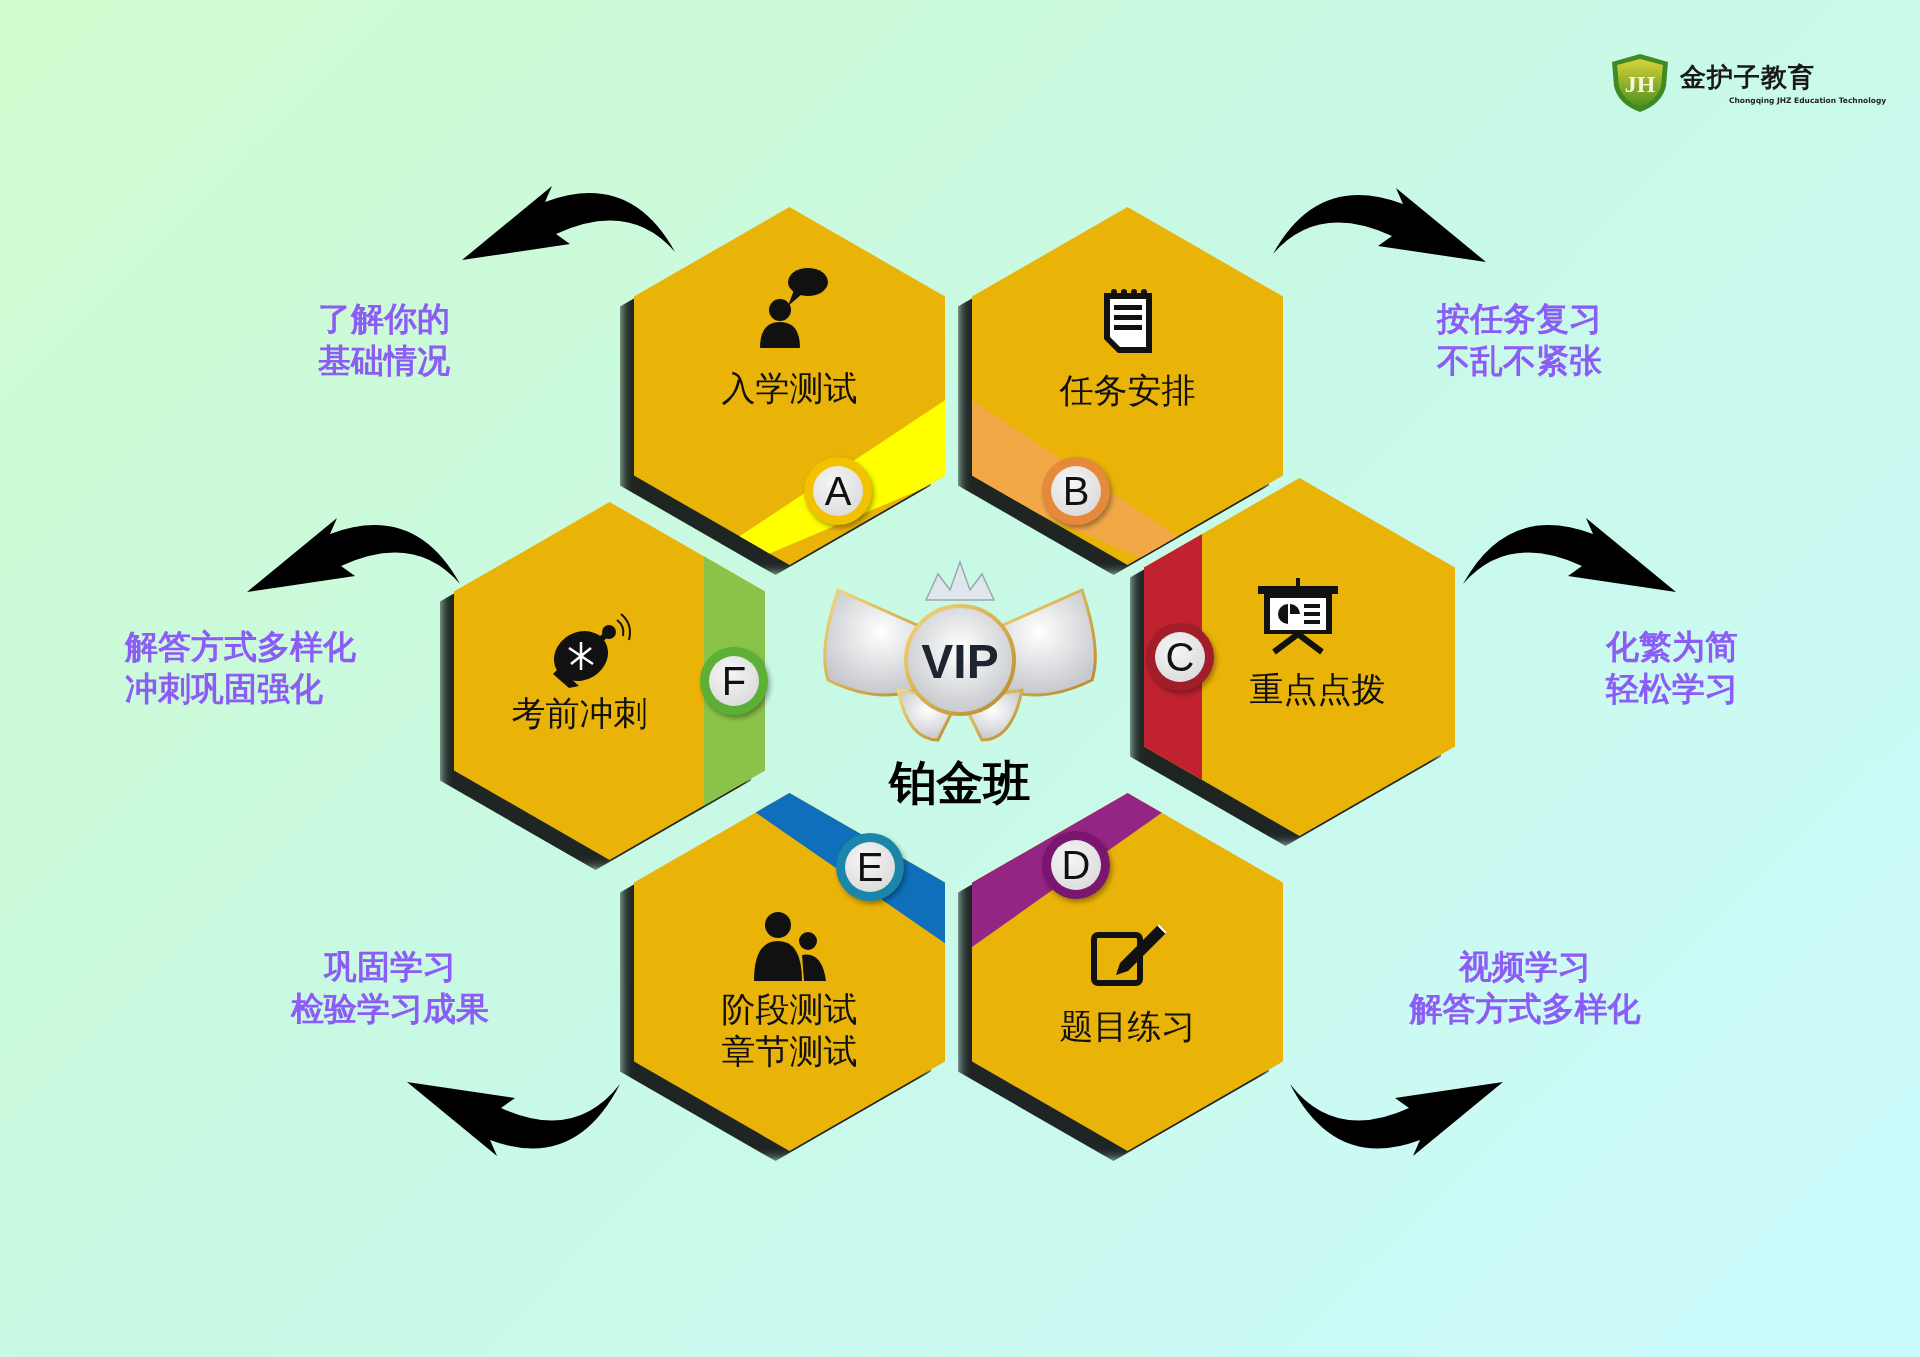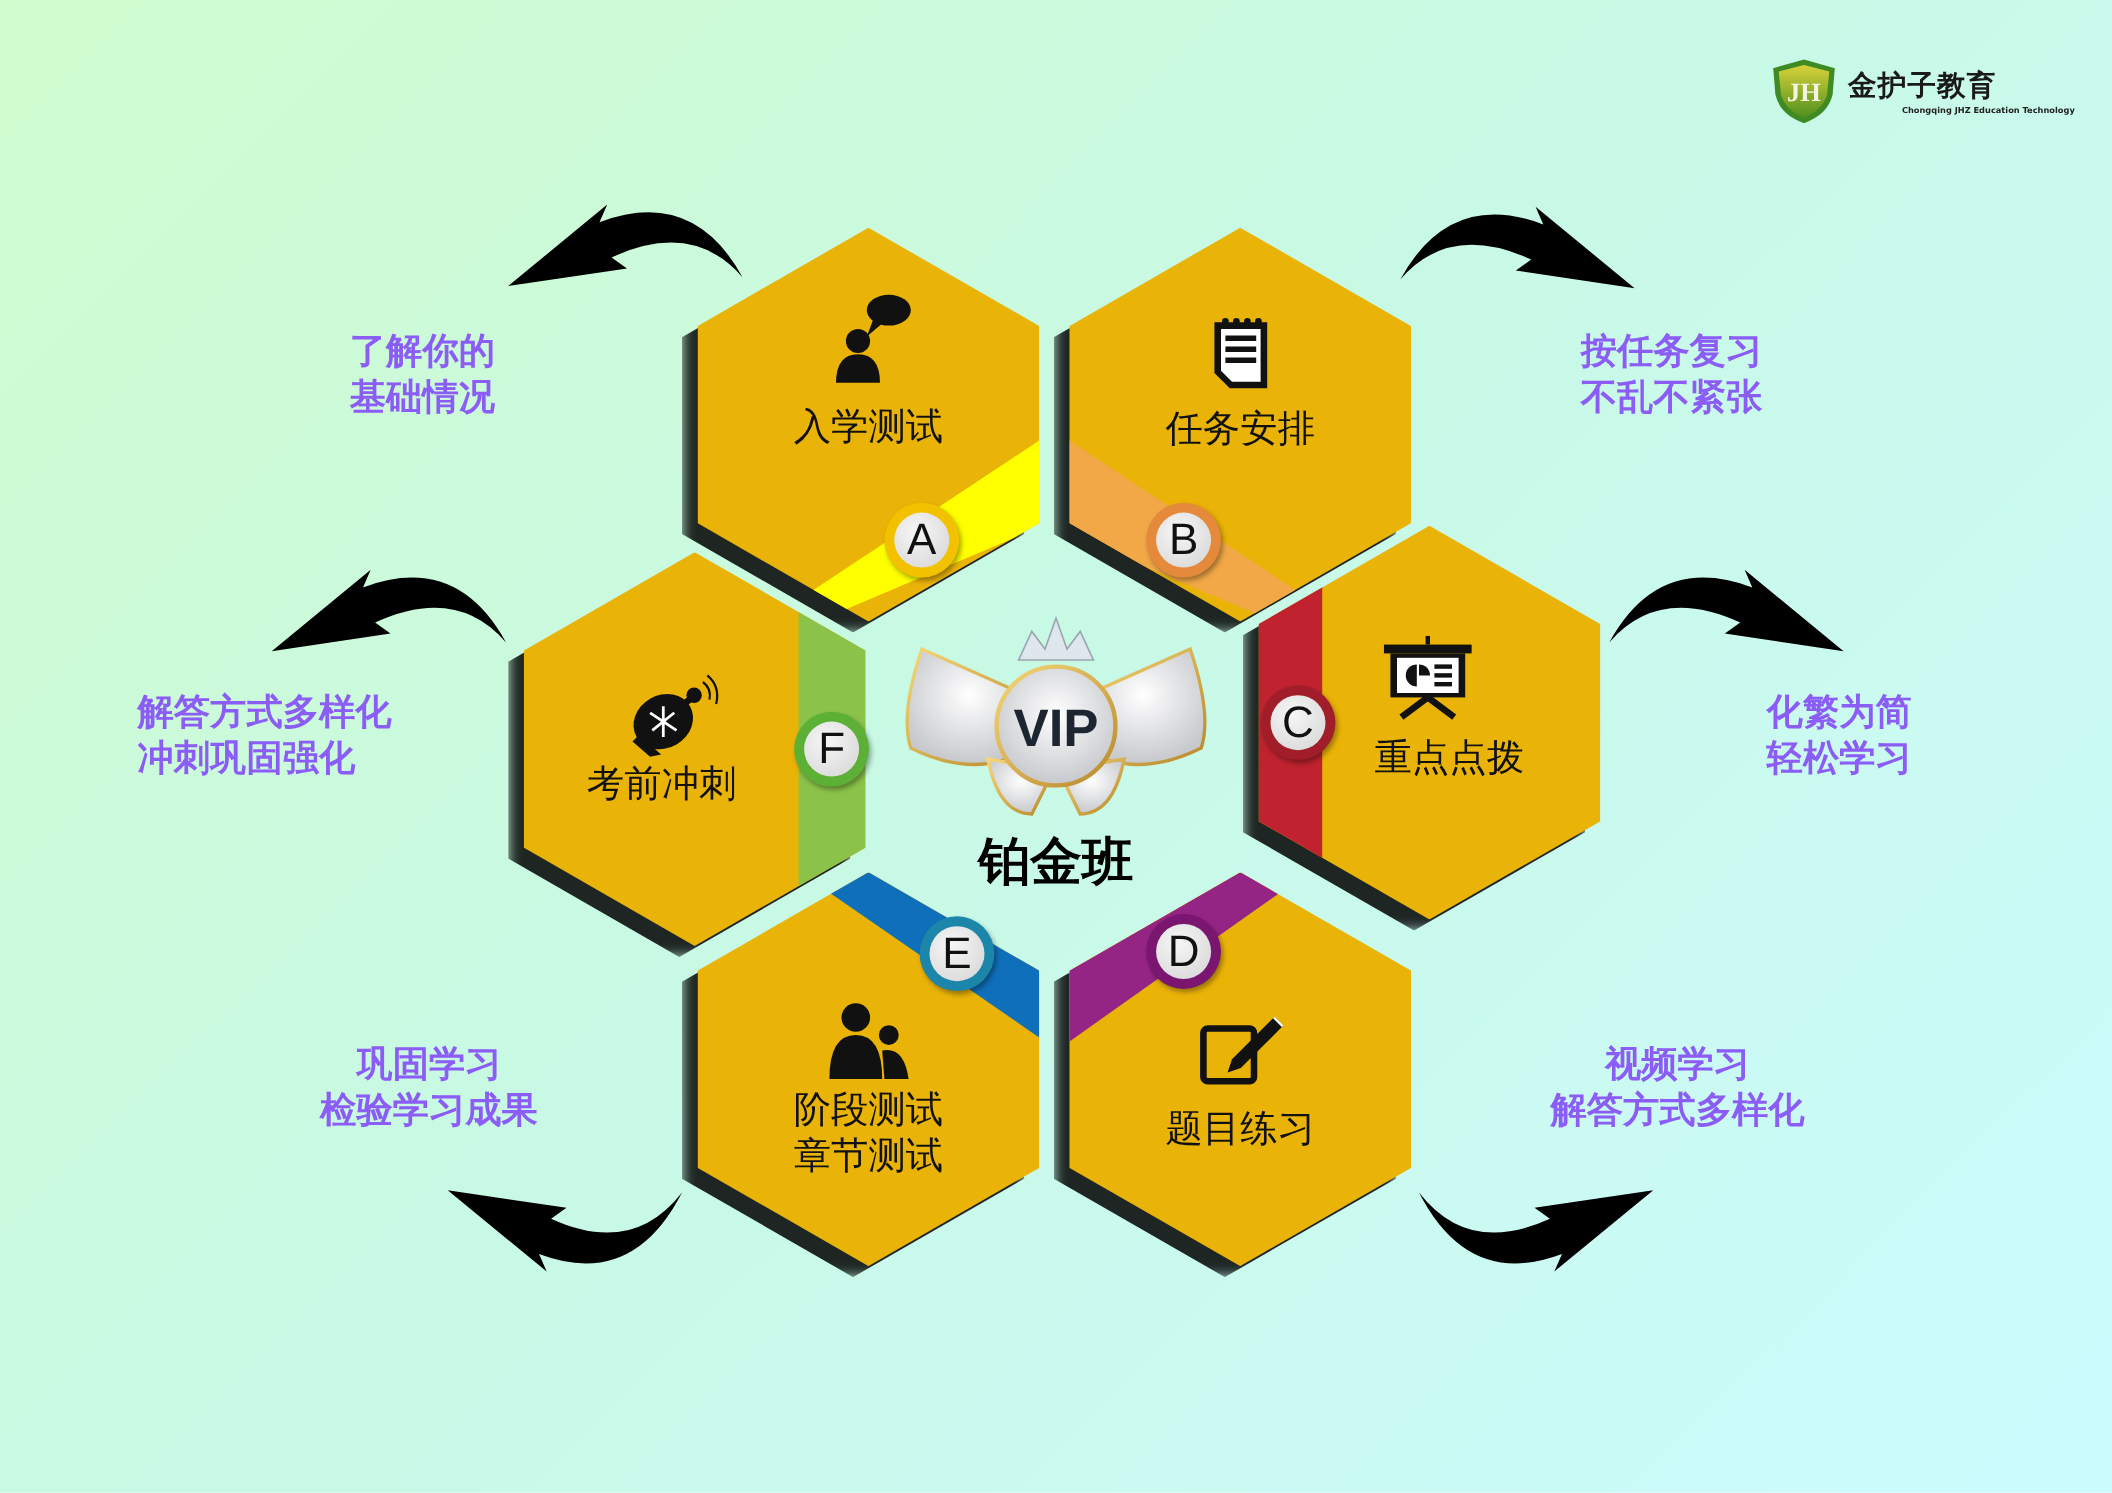--- a/index.html
+++ b/index.html
@@ -95,21 +95,21 @@
       <circle cx="34" cy="5" r="3" fill="#111"></circle>
         <circle cx="44" cy="5" r="3" fill="#111"></circle>
     </svg>
     <div class="hex-label" style="top:162px;">任务安排</div>
   </div>
   <div class="badge" style="left:70px;top:250px;background:#e58a3a;box-shadow:2px 3px 5px rgba(0,0,0,.35);">
     <div class="badge-inner">B</div>
   </div>
 </div>
 
-<div class="hex-wrap" style="left:476px; top:502px;">
+<div class="hex-wrap" style="left:454px; top:502px;">
   <div class="hex-shadow"></div>
   <div class="hex">
     <div class="band" style="left:250px;top:0;width:61px;height:358px;background:#8bc34a;"></div>
     <svg class="hex-icon" style="top:110px;margin-left:-20px;" width="90" height="80" viewBox="0 0 90 80">
       <ellipse cx="36" cy="44" rx="28" ry="24" transform="rotate(-30 36 44)" fill="#111"></ellipse>
       <path d="M14 56 L34 74 L24 76 L8 62 Z" fill="#111"></path>
       <line x1="36" y1="44" x2="62" y2="22" stroke="#111" stroke-width="6"></line>
       <circle cx="64" cy="20" r="7" fill="#111"></circle>
       <path d="M24 36 L48 52 M36 30 L36 58 M26 52 L46 36" stroke="#fff" stroke-width="2.5"></path>
       <path d="M72 8 Q80 14 78 24 M76 2 Q88 12 84 28" stroke="#111" stroke-width="2" fill="none"></path>

